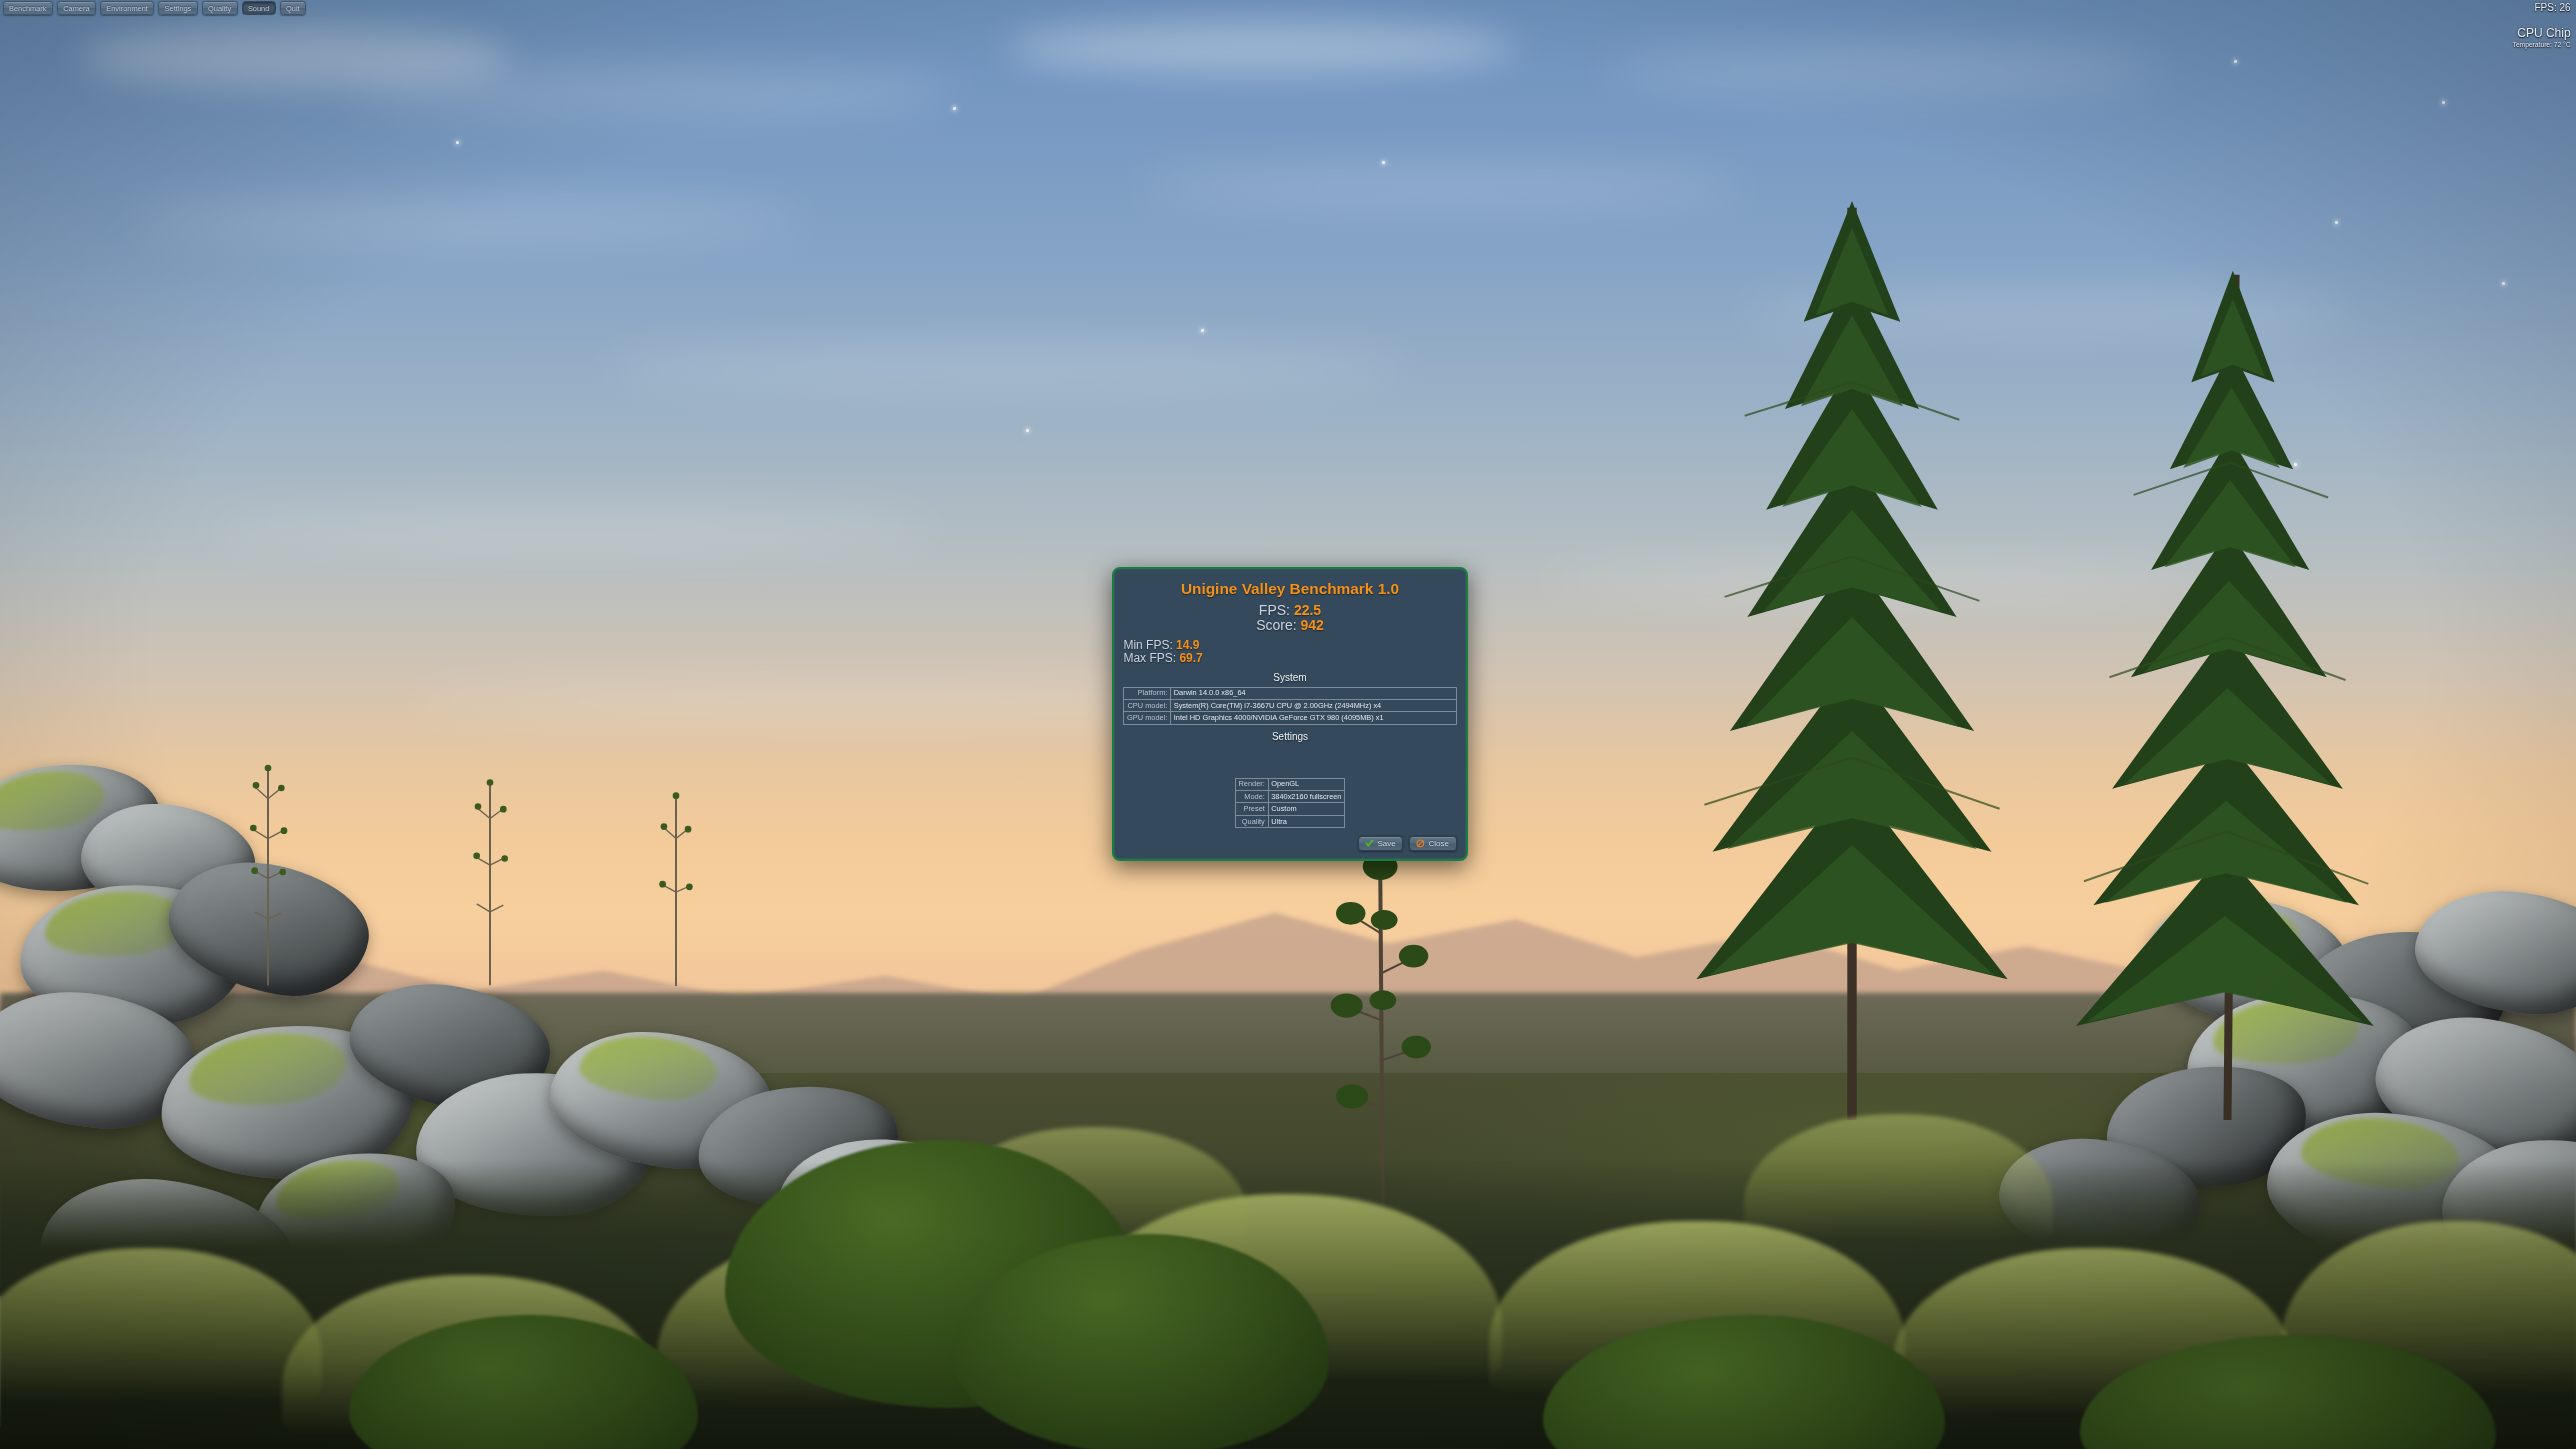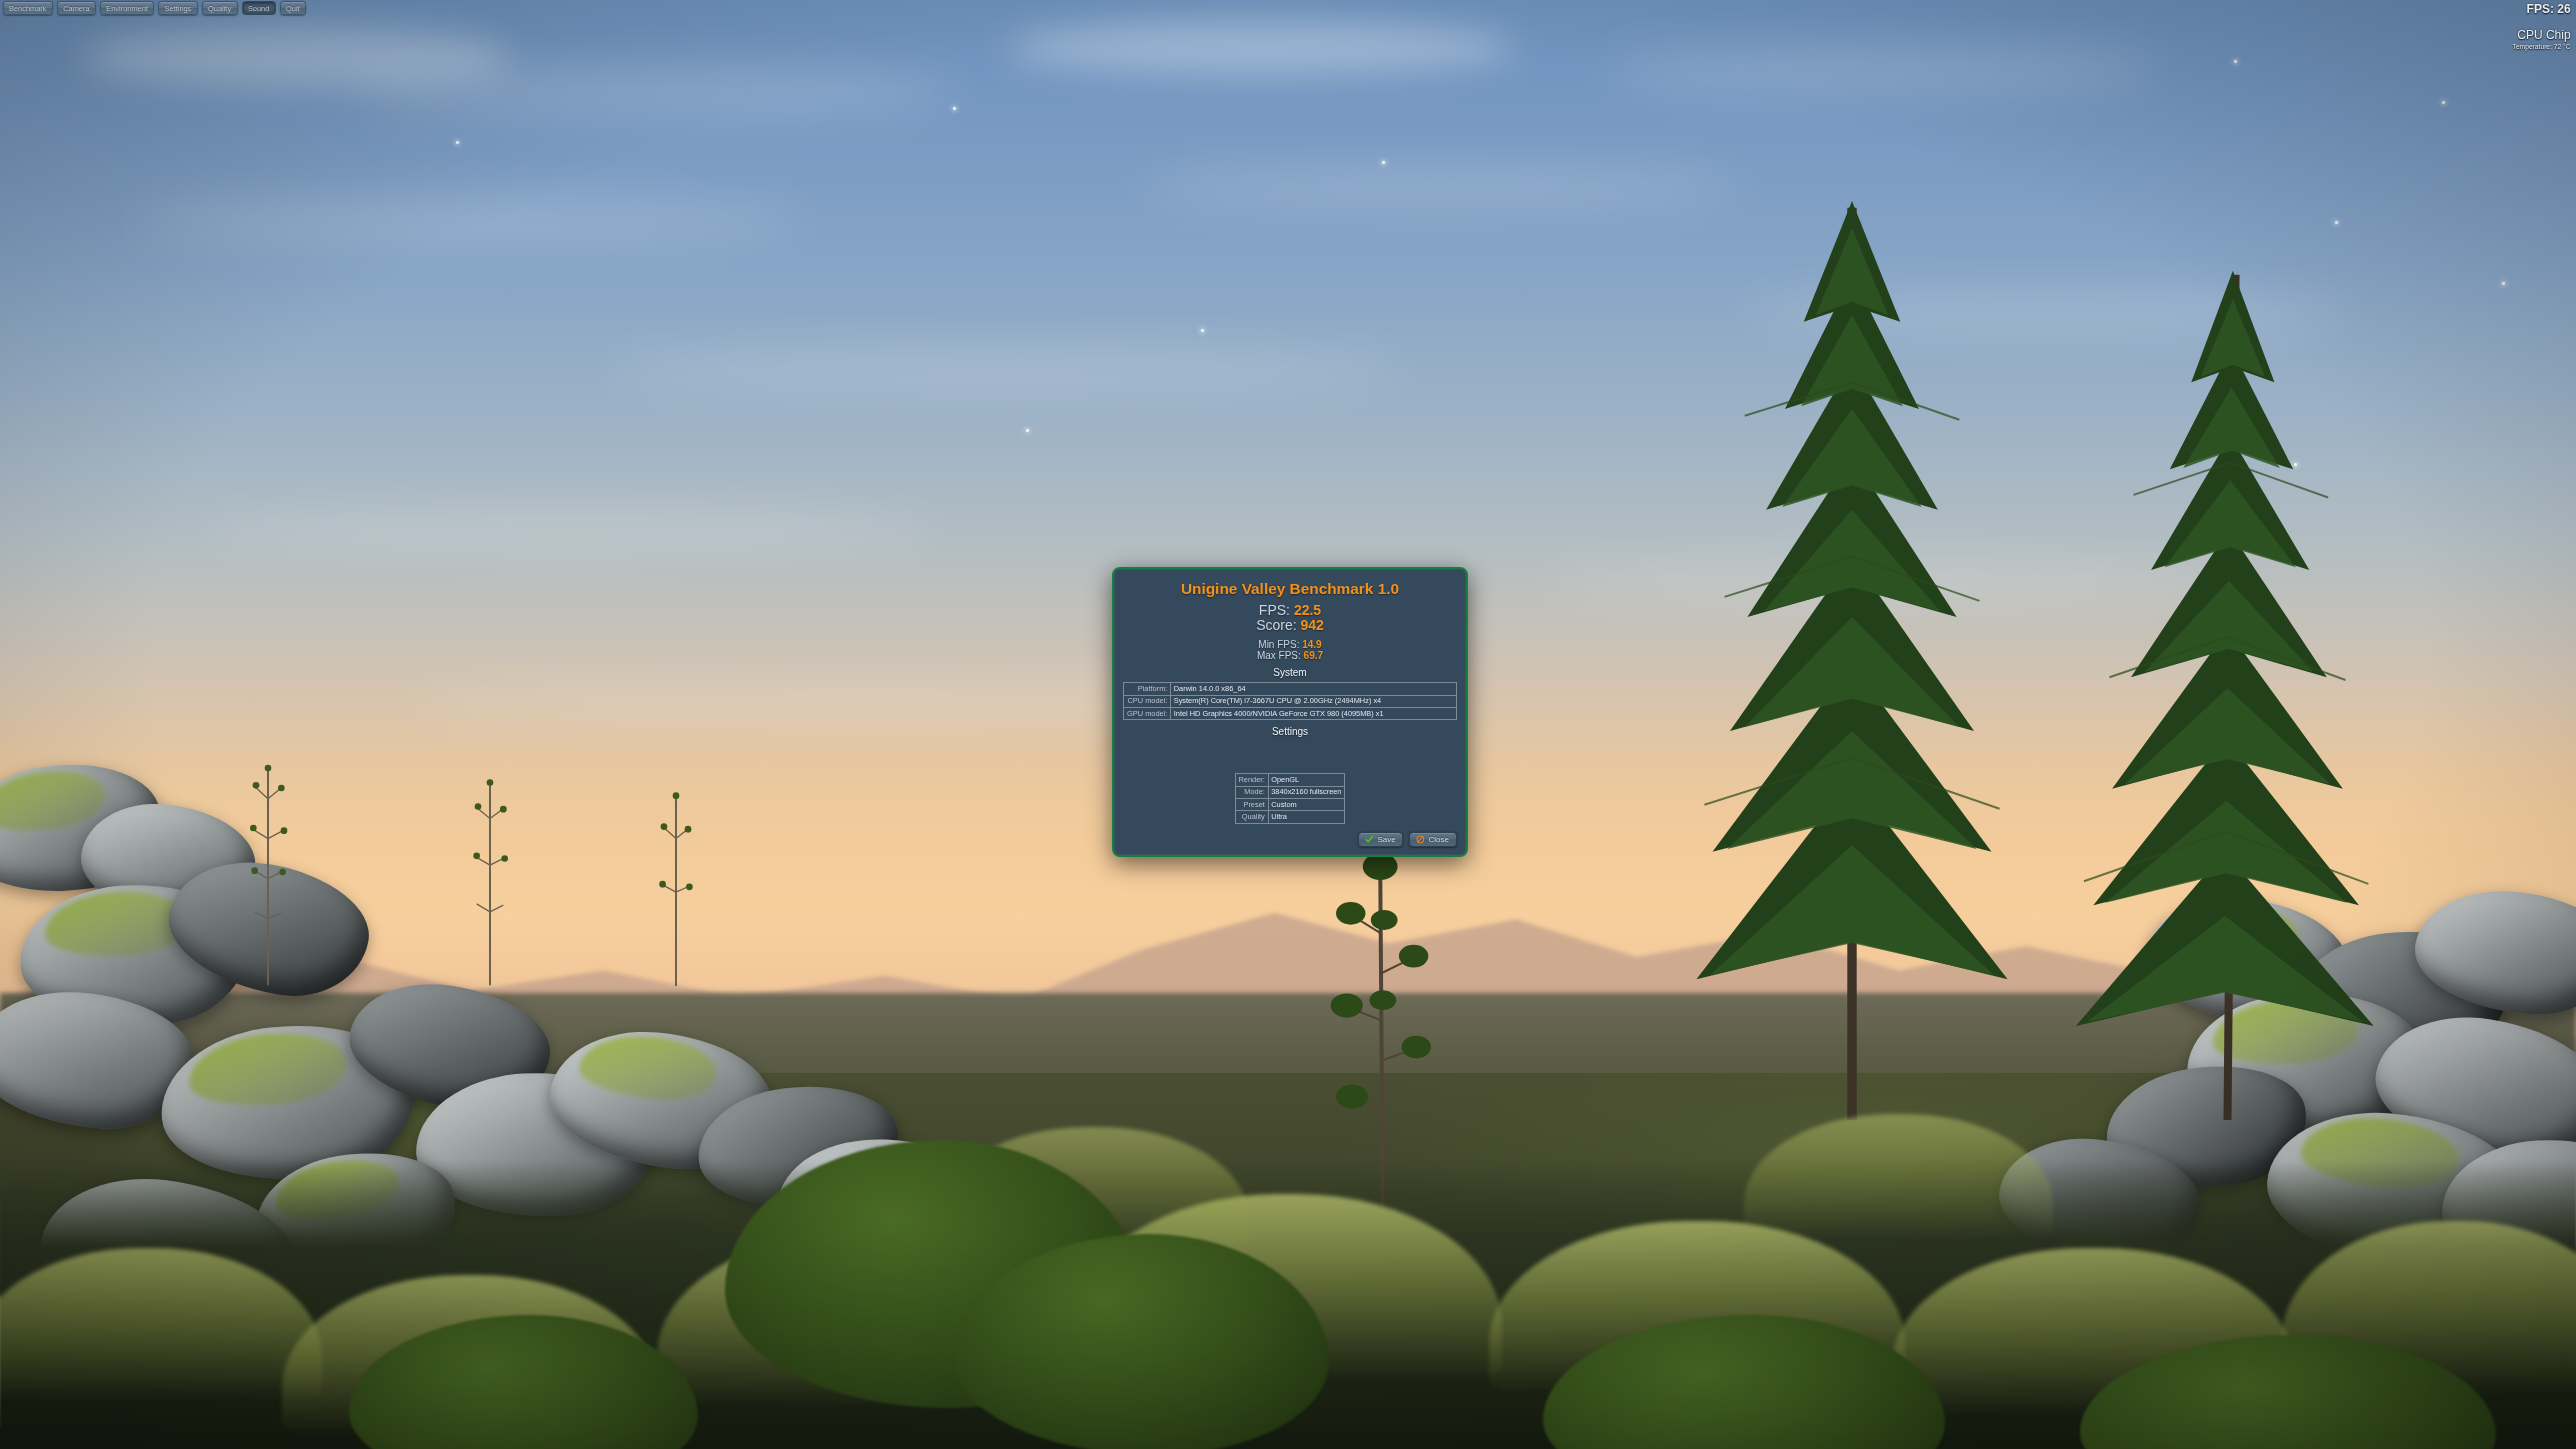--- a/index.html
+++ b/index.html
@@ -165,21 +165,21 @@
   #hud {
     position: absolute;
     right: 5.4px; top: 2px;
     z-index: 40;
     text-align: right;
     color: #e9eef5;
     text-shadow: 0 0.7px 1.3px rgba(0,0,0,.75), 0 0 2px rgba(0,0,0,.6);
     font-size: 7.4px;
     line-height: 1.25;
   }
-  #hud .hud-fps { font-size: 12px; font-weight: bold; }
+  #hud .hud-fps { font-size: 10px; }
   #hud .hud-sub { margin-top: 11px; font-size: 12px; }
   #hud .hud-temp { font-size: 6.7px; }
 
   
   #dialog {
     position: absolute;
     left: 1112px; top: 567px;
     width: 356px;
     z-index: 60;
     background: #34495b;
@@ -202,22 +202,22 @@
   .big-stat {
     text-align: center;
     font-size: 14px;
     color: #ccd3e2;
     line-height: 1.08;
     text-shadow: 0 0.7px 1.3px rgba(0,0,0,.45);
     white-space: nowrap;
   }
   .big-stat .v { color: #f59118; font-weight: bold; }
   .mid-stat {
-    text-align: center;
-    font-size: 10px;
+    text-align: left;
+    font-size: 12px;
     color: #ccd3e2;
     line-height: 1.1;
     text-shadow: 0 0.7px 1.3px rgba(0,0,0,.45);
     white-space: nowrap;
   }
   .mid-stat .v { color: #f59118; font-weight: bold; }
   .spacer-sm { height: 6px; }
   .section-h {
     text-align: center;
     font-size: 10px;

